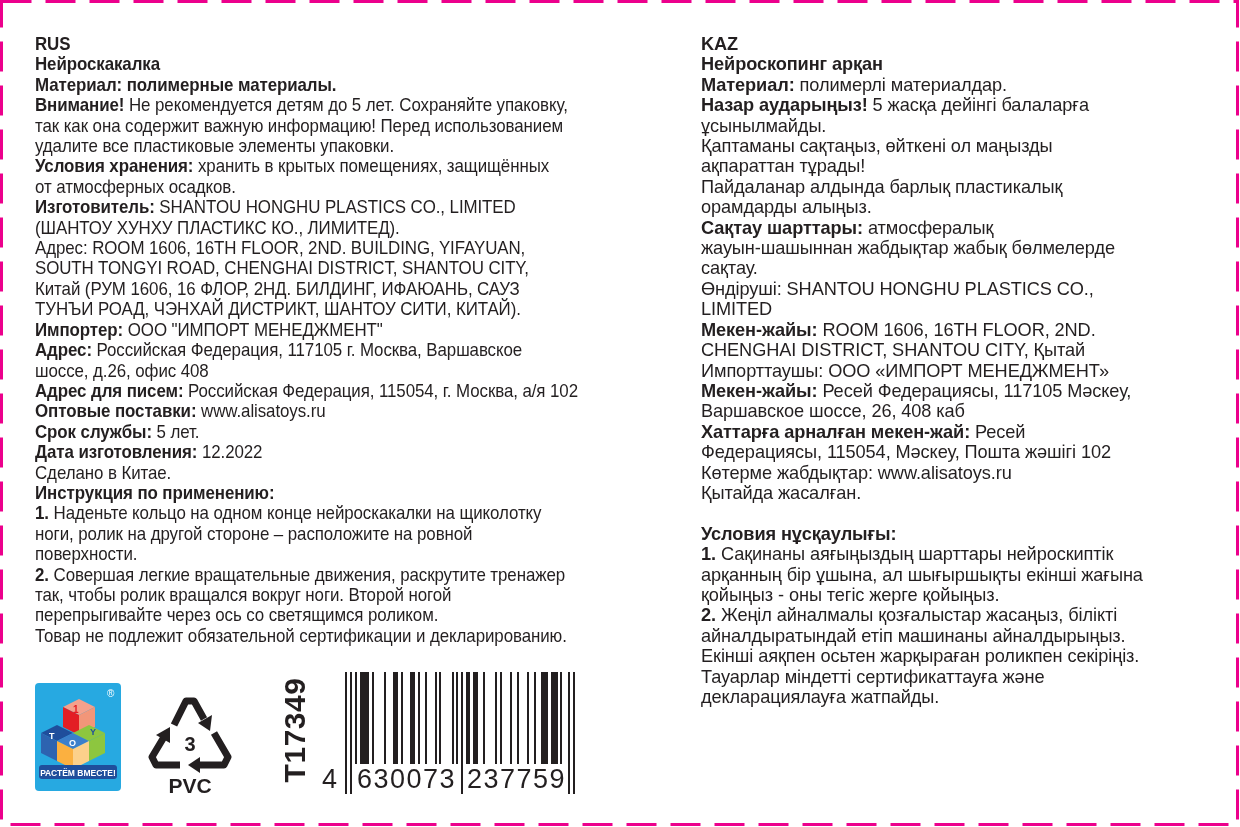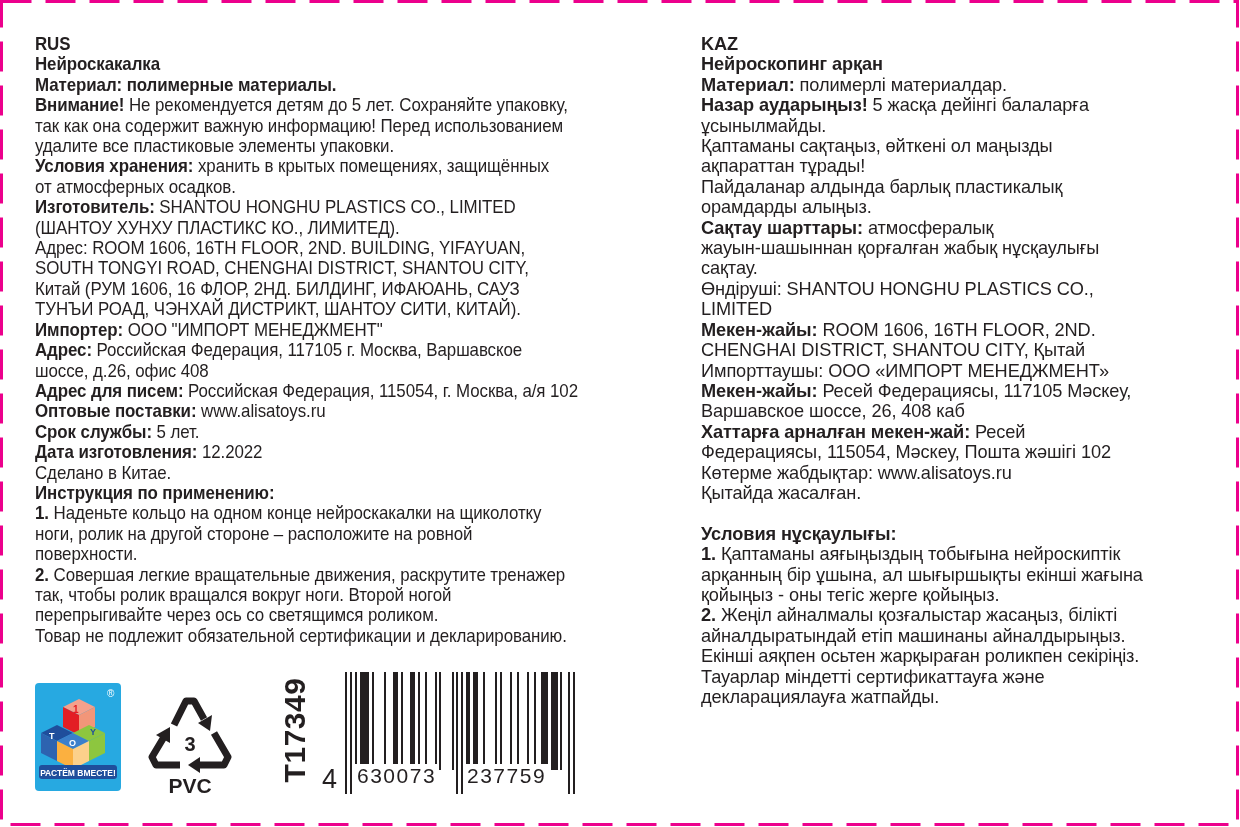--- a/index.html
+++ b/index.html
@@ -13,21 +13,21 @@
   .gap { height: 20.4px; }
   .logos { position: absolute; left: 35px; top: 683px; height: 110px; }
   .toy-logo { position: absolute; left: 0; top: 0; width: 86px; height: 108px; background: #27a9e1; border-radius: 4px; }
   .recycle { position: absolute; left: 105px; top: 4px; width: 100px; height: 110px; }
   .article { position: absolute; left: 278px; top: 675px; width: 34px; height: 110px; }
   .article span { position: absolute; left: 50%; top: 50%; transform: translate(-50%, -50%) rotate(-90deg); font-weight: bold; font-size: 30px; white-space: nowrap; letter-spacing: 0.5px; }
   .barcode { position: absolute; left: 322px; top: 672px; width: 262px; height: 122px; }
   .bars { position: absolute; left: 23px; top: 0; height: 122px; width: 230px; }
   .bar { position: absolute; top: 0; background: #231f20; }
   .digit-first { position: absolute; left: 0; top: 92px; font-size: 27px; font-family: "Liberation Sans", sans-serif; }
-  .digits { position: absolute; top: 92px; font-size: 21px; letter-spacing: 1.5px; background: #fff; padding: 0 2px; }
+  .digits { position: absolute; top: 92px; font-size: 27px; letter-spacing: 1.5px; background: #fff; padding: 0 2px; }
 </style>
 </head>
 <body>
 
 <svg class="cutline" width="1240" height="827" viewBox="0 0 1240 827">
   <rect id="cutrect" x="1.5" y="1.5" width="1236" height="823" fill="none" stroke="#ec008c" stroke-width="3" stroke-dasharray="30 14"></rect>
 </svg>
 
 <div class="col col-rus" id="rus">
     <div class="line"><span class="b">RUS</span></div>
@@ -65,36 +65,36 @@
     <div class="line"><span class="b">KAZ</span></div>
     <div class="line"><span class="b">Нейроскопинг арқан</span></div>
     <div class="line"><span class="b">Материал:</span><span> полимерлі материалдар.</span></div>
     <div class="line"><span class="b">Назар аударыңыз!</span><span> 5 жасқа дейінгі балаларға</span></div>
     <div class="line"><span>ұсынылмайды.</span></div>
     <div class="line"><span>Қаптаманы сақтаңыз, өйткені ол маңызды</span></div>
     <div class="line"><span>ақпараттан тұрады!</span></div>
     <div class="line"><span>Пайдаланар алдында барлық пластикалық</span></div>
     <div class="line"><span>орамдарды алыңыз.</span></div>
     <div class="line"><span class="b">Сақтау шарттары:</span><span> атмосфералық</span></div>
-    <div class="line"><span>жауын-шашыннан қорғалған жабық нұсқаулығы</span></div>
+    <div class="line"><span>жауын-шашыннан жабдықтар жабық бөлмелерде</span></div>
     <div class="line"><span>сақтау.</span></div>
     <div class="line"><span>Өндіруші: SHANTOU HONGHU PLASTICS CO.,</span></div>
     <div class="line"><span>LIMITED</span></div>
     <div class="line"><span class="b">Мекен-жайы:</span><span> ROOM 1606, 16TH FLOOR, 2ND.</span></div>
     <div class="line"><span>CHENGHAI DISTRICT, SHANTOU CITY, Қытай</span></div>
     <div class="line"><span>Импорттаушы: ООО «ИМПОРТ МЕНЕДЖМЕНТ»</span></div>
     <div class="line"><span class="b">Мекен-жайы:</span><span> Ресей Федерациясы, 117105 Мәскеу,</span></div>
     <div class="line"><span>Варшавское шоссе, 26, 408 каб</span></div>
     <div class="line"><span class="b">Хаттарға арналған мекен-жай:</span><span> Ресей</span></div>
     <div class="line"><span>Федерациясы, 115054, Мәскеу, Пошта жәшігі 102</span></div>
     <div class="line"><span>Көтерме жабдықтар: www.alisatoys.ru</span></div>
     <div class="line"><span>Қытайда жасалған.</span></div>
     <div class="line gap"></div>
     <div class="line"><span class="b">Условия нұсқаулығы:</span></div>
-    <div class="line"><span class="b">1.</span><span> Қаптаманы аяғыңыздың тобығына нейроскиптік</span></div>
+    <div class="line"><span class="b">1.</span><span> Сақинаны аяғыңыздың шарттары нейроскиптік</span></div>
     <div class="line"><span>арқанның бір ұшына, ал шығыршықты екінші жағына</span></div>
     <div class="line"><span>қойыңыз - оны тегіс жерге қойыңыз.</span></div>
     <div class="line"><span class="b">2.</span><span> Жеңіл айналмалы қозғалыстар жасаңыз, білікті</span></div>
     <div class="line"><span>айналдыратындай етіп машинаны айналдырыңыз.</span></div>
     <div class="line"><span>Екінші аяқпен осьтен жарқыраған роликпен секіріңіз.</span></div>
     <div class="line"><span>Тауарлар міндетті сертификаттауға және</span></div>
     <div class="line"><span>декларациялауға жатпайды.</span></div>
   </div>
 
 <div class="logos">

